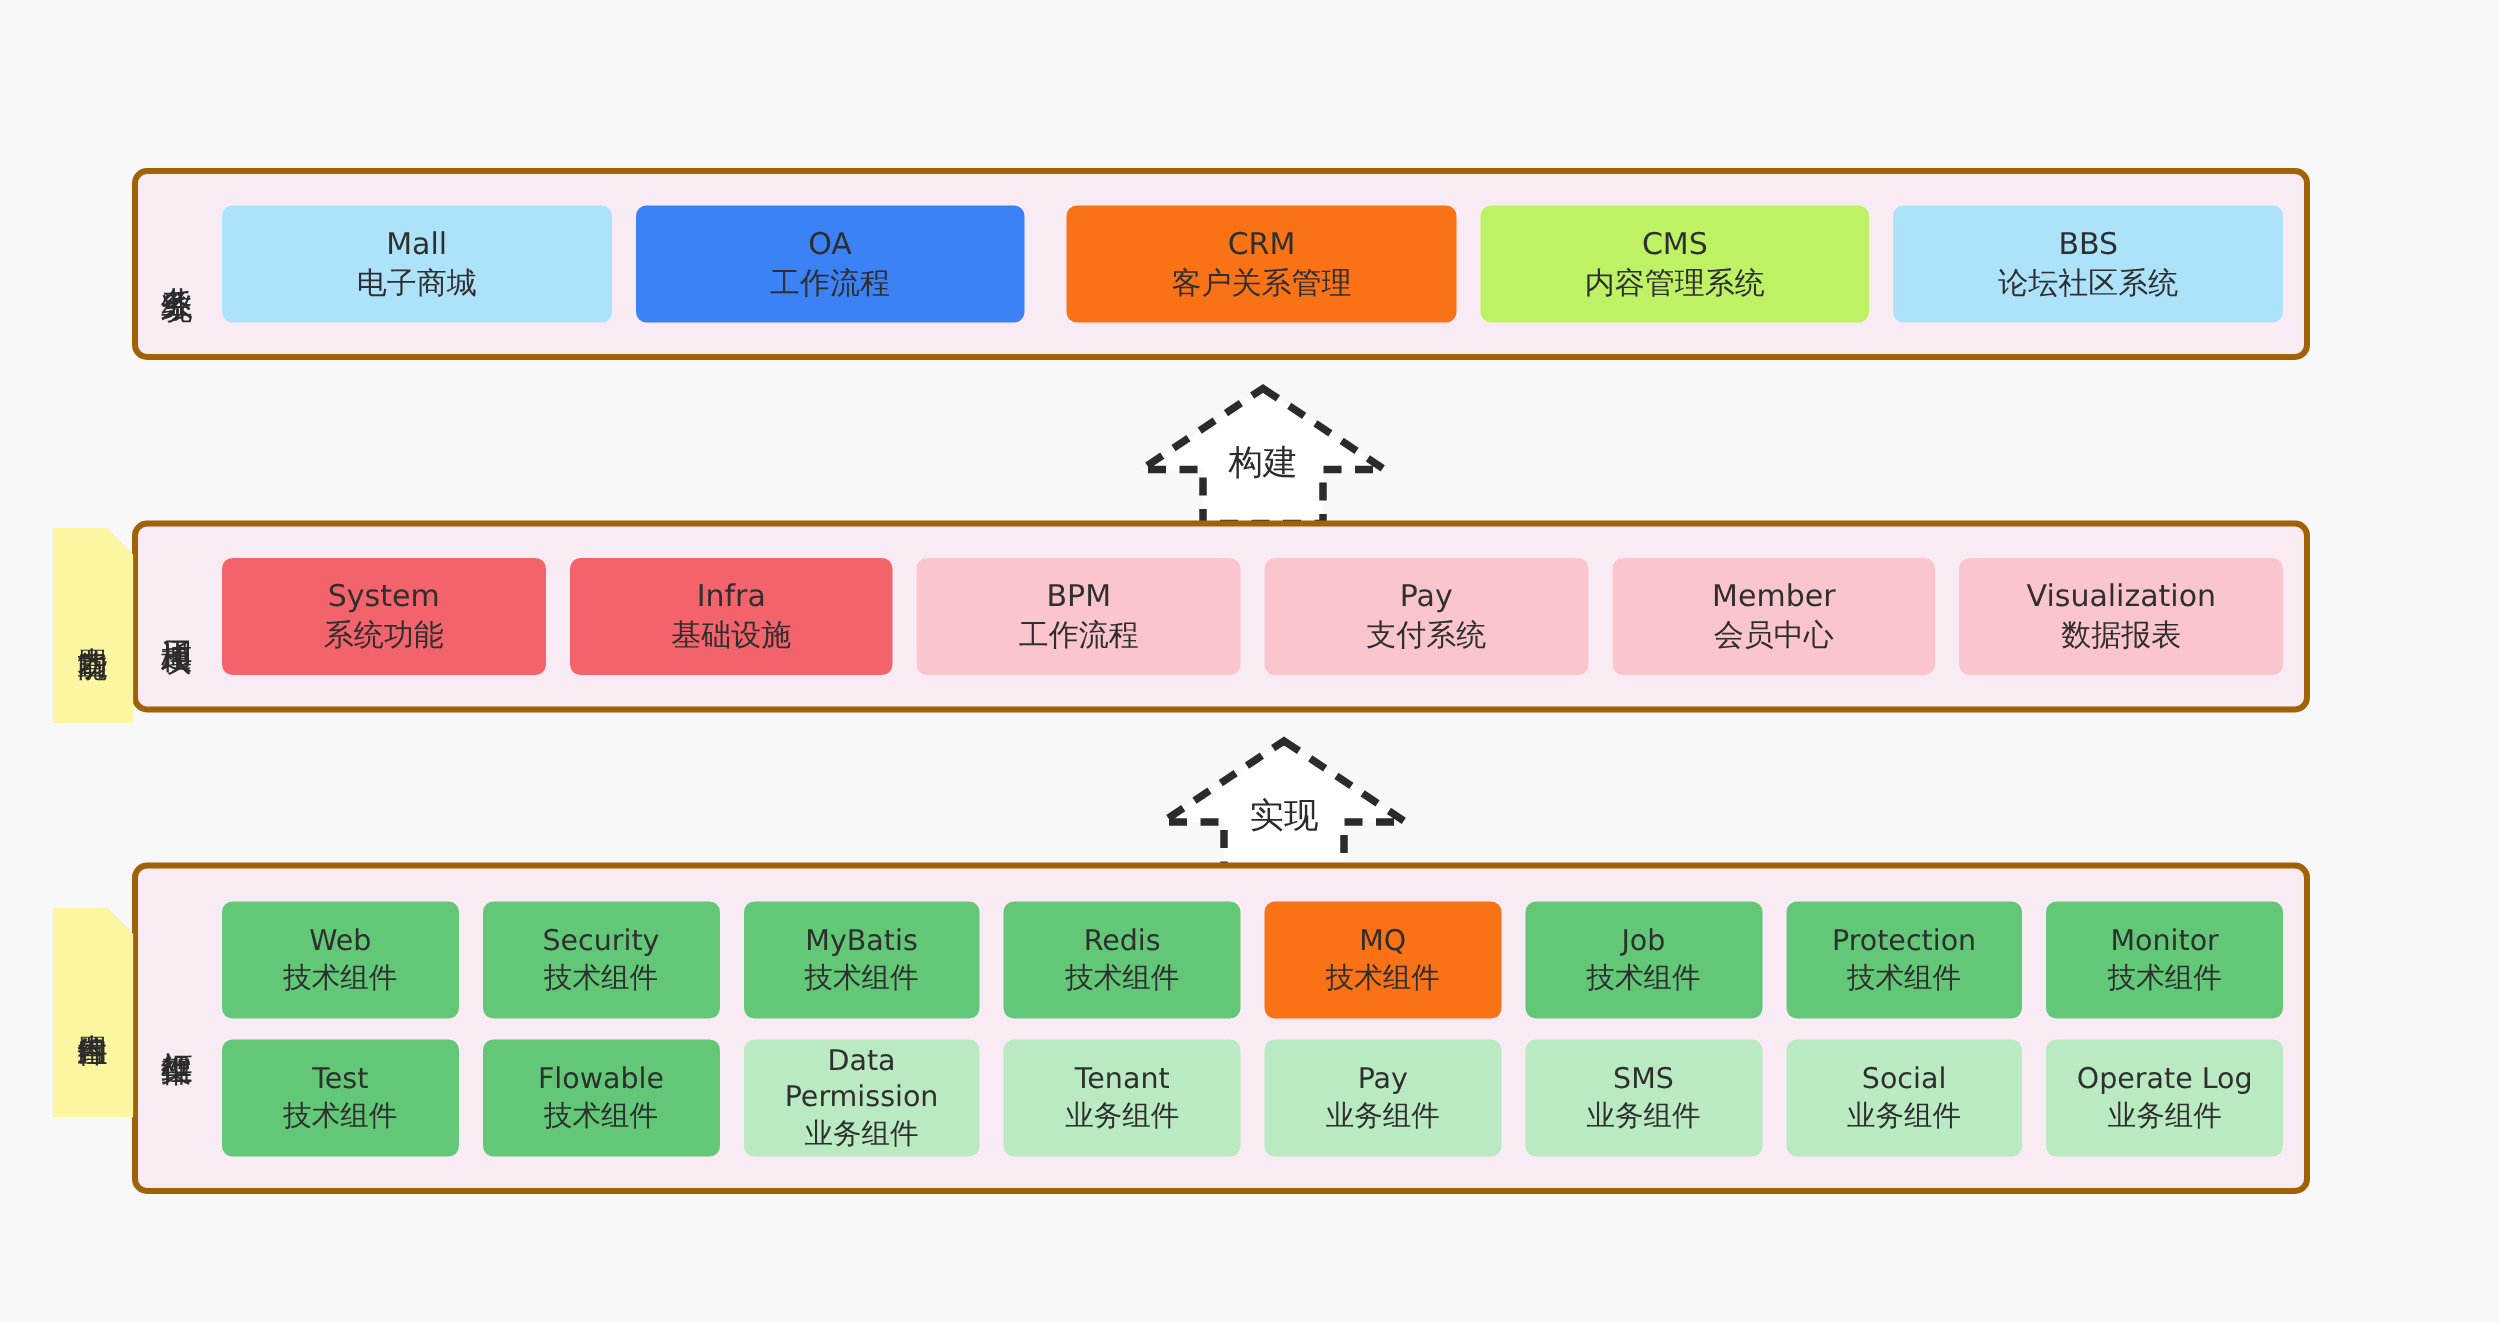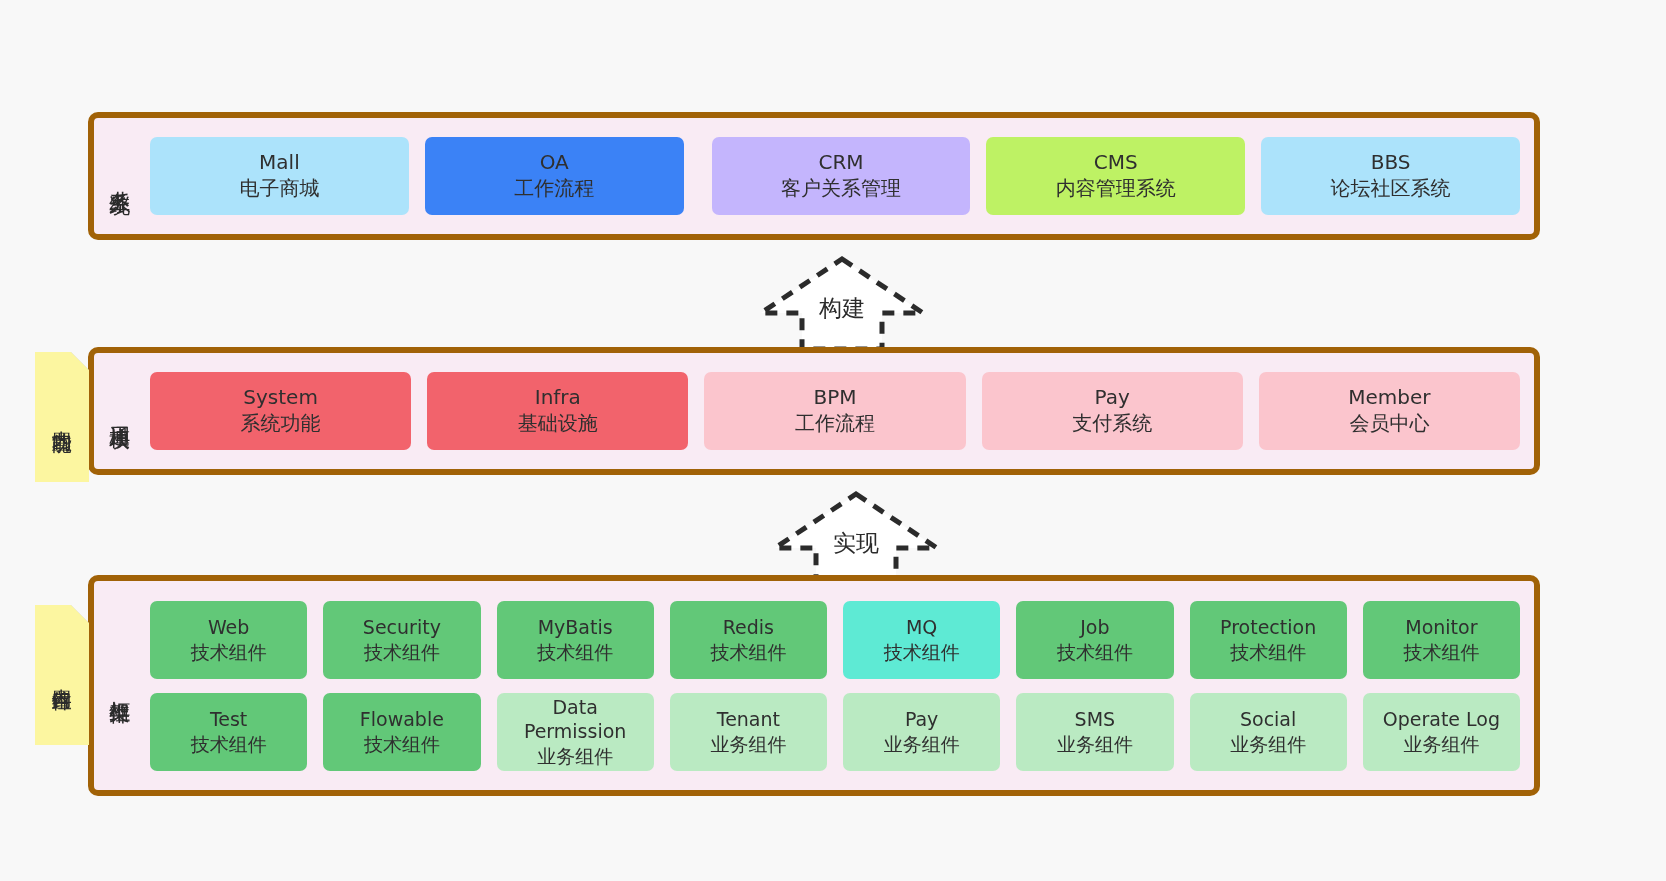--- a/index.html
+++ b/index.html
@@ -16,21 +16,21 @@
     position: relative;
     width: 1666px;
     height: 881px;
     background: #f8f8f8;
   }
 
   
   .band {
     position: absolute;
     background: #f9ebf4;
-    border: 6px solid #a16207;
+    border: 4px solid #a16207;
     border-radius: 10px;
     box-sizing: border-box;
     display: flex;
     align-items: stretch;
     justify-content: flex-end;
   }
 
   .band-title {
     width: 50px;
     flex: 0 0 50px;
@@ -155,21 +155,21 @@
     <div class="band-body">
       <div class="row" id="row-business">
           <div class="cell" style="background: rgb(172, 227, 251);">
             <span class="t-en">Mall</span>
             <span class="t-cn">电子商城</span>
           </div>
           <div class="cell" style="background: #3b82f6;">
             <span class="t-en">OA</span>
             <span class="t-cn">工作流程</span>
           </div>
-          <div class="cell" style="background: #c4b5fd; margin-left: 12px;">
+          <div class="cell" style="background: #f97316; margin-left: 12px;">
             <span class="t-en">CRM</span>
             <span class="t-cn">客户关系管理</span>
           </div>
           <div class="cell" style="background: #bef264;">
             <span class="t-en">CMS</span>
             <span class="t-cn">内容管理系统</span>
           </div>
           <div class="cell" style="background: rgb(172, 227, 251);">
             <span class="t-en">BBS</span>
             <span class="t-cn">论坛社区系统</span>
@@ -202,20 +202,24 @@
             <span class="t-cn">工作流程</span>
           </div>
           <div class="cell" style="background: rgb(251, 197, 205);">
             <span class="t-en">Pay</span>
             <span class="t-cn">支付系统</span>
           </div>
           <div class="cell" style="background: rgb(251, 197, 205);">
             <span class="t-en">Member</span>
             <span class="t-cn">会员中心</span>
           </div>
+          <div class="cell" style="background: rgb(251, 197, 205);">
+            <span class="t-en">Visualization</span>
+            <span class="t-cn">数据报表</span>
+          </div>
         </div>
     </div>
   </div>
 
   <div class="arrow" id="arrow-implement">
     <svg viewBox="0 0 170 98" xmlns="http://www.w3.org/2000/svg" aria-hidden="true">
       <polygon points="85,4 166,58 125,58 125,94 45,94 45,58 4,58" fill="#ffffff" stroke="#2b2b2b" stroke-width="5" stroke-dasharray="12,9" stroke-linejoin="miter"></polygon>
     </svg>
     <div class="arrow-label">实现</div>
   </div>
@@ -233,21 +237,21 @@
             <span class="t-cn">技术组件</span>
           </div>
           <div class="cell" style="background: rgb(98, 200, 120);">
             <span class="t-en">MyBatis</span>
             <span class="t-cn">技术组件</span>
           </div>
           <div class="cell" style="background: rgb(98, 200, 120);">
             <span class="t-en">Redis</span>
             <span class="t-cn">技术组件</span>
           </div>
-          <div class="cell" style="background: #5eead4;">
+          <div class="cell" style="background: #f97316;">
             <span class="t-en">MQ</span>
             <span class="t-cn">技术组件</span>
           </div>
           <div class="cell" style="background: rgb(98, 200, 120);">
             <span class="t-en">Job</span>
             <span class="t-cn">技术组件</span>
           </div>
           <div class="cell" style="background: rgb(98, 200, 120);">
             <span class="t-en">Protection</span>
             <span class="t-cn">技术组件</span>

